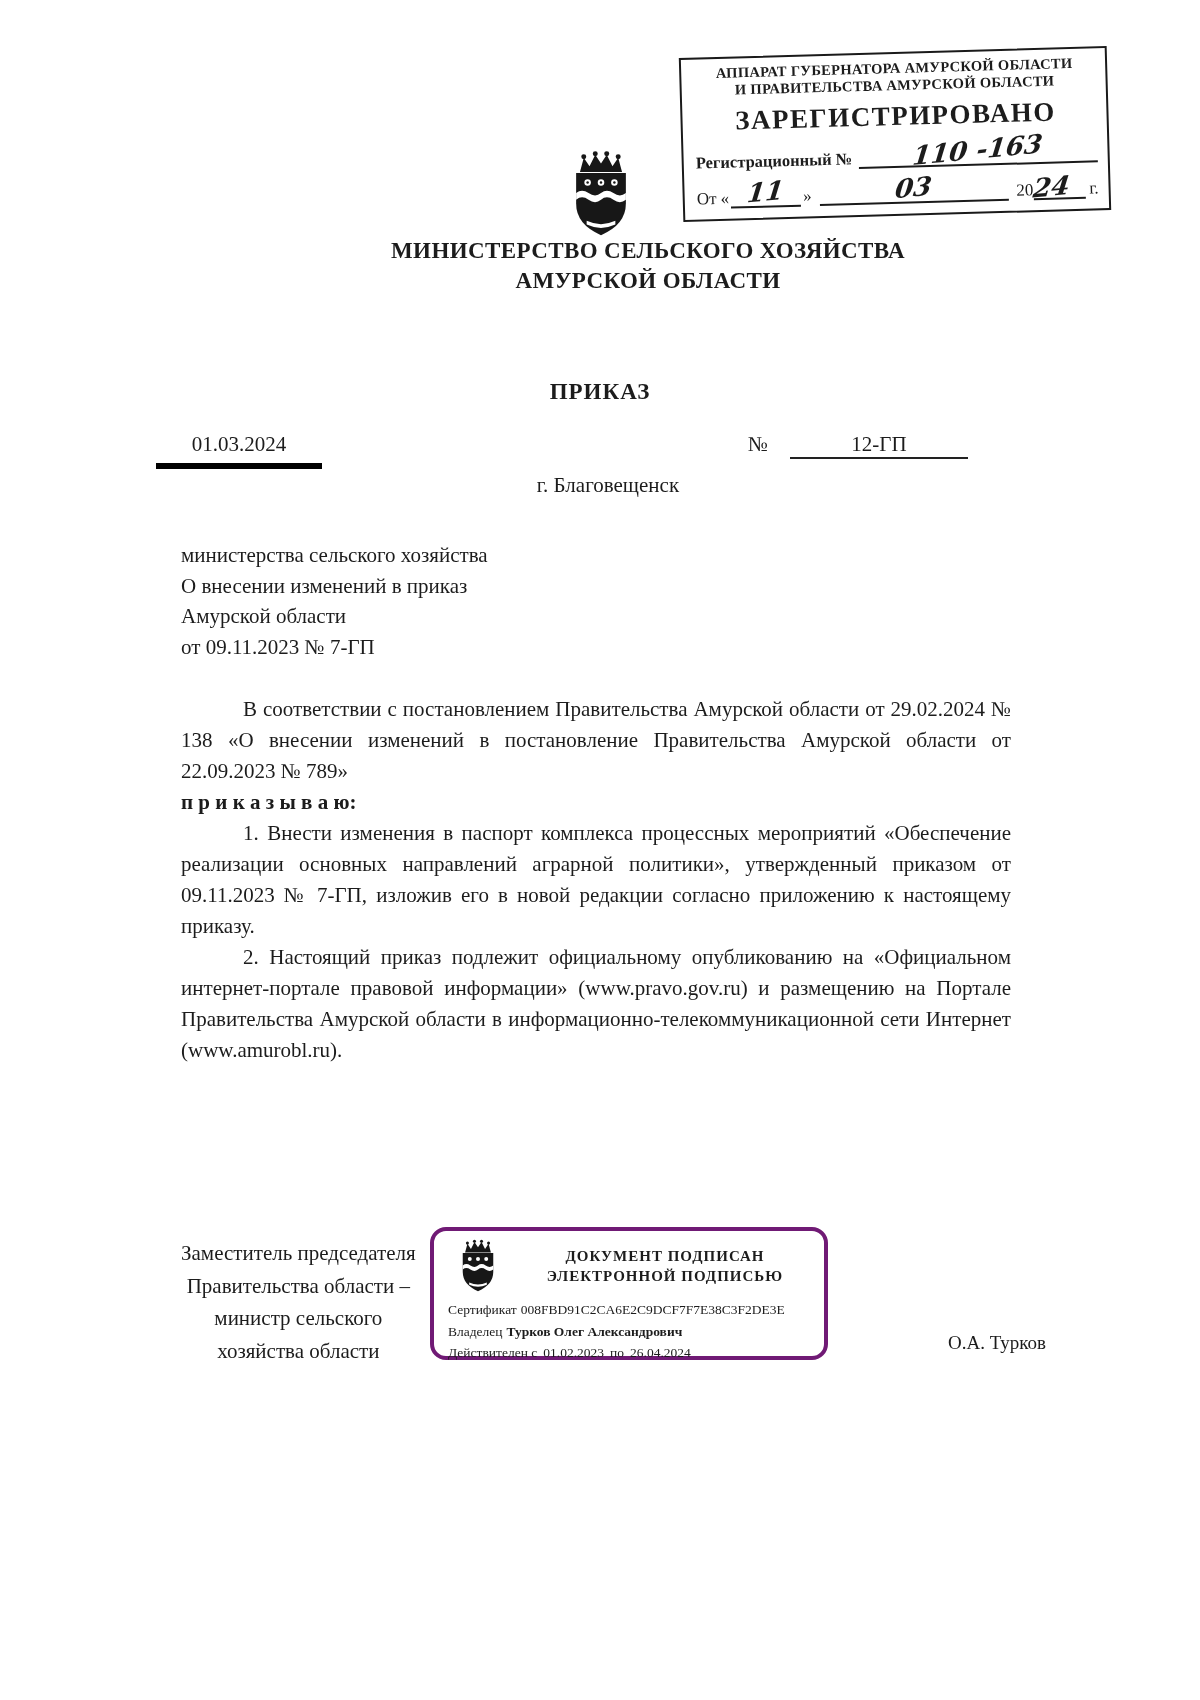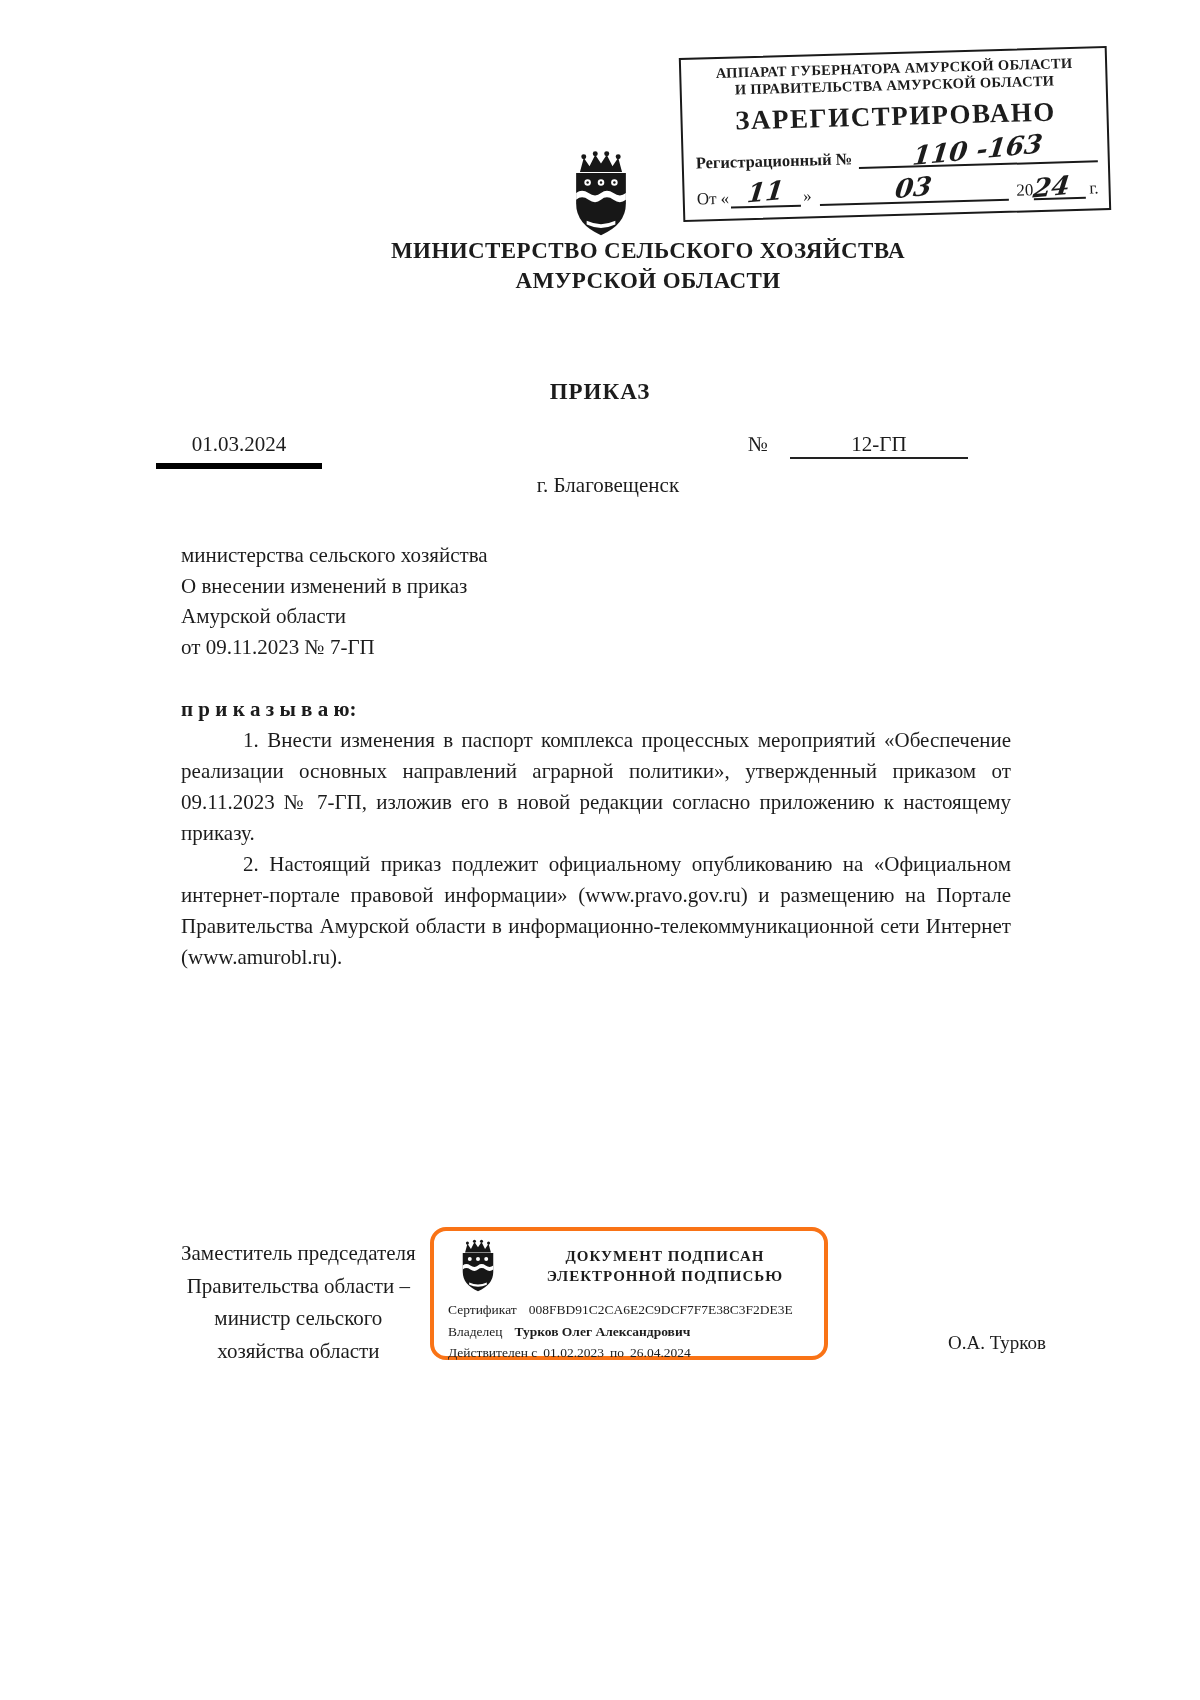--- a/index.html
+++ b/index.html
@@ -56,27 +56,27 @@
     font-size:21px;line-height:31px;text-align:justify;}
   .body-text p{ margin:0;text-indent:62px;}
   .order-word{ font-weight:bold;text-indent:0 !important;text-align:left;}
 
   
   .sign-pos{ position:absolute;left:181px;top:1237px;font-size:21px;line-height:32.5px;text-align:center;}
   .sign-name{ position:absolute;left:948px;top:1332px;font-size:19px;}
 
   
   .esign{ position:absolute;left:430px;top:1227px;width:390px;height:125px;
-    border:4px solid #f97316;border-radius:16px;background:#fff;}
+    border:4px solid #701a75;border-radius:16px;background:#fff;}
   .esign-top{ display:flex;align-items:center;padding:8px 12px 0 10px;}
   .esign-emblem{ width:48px;height:54px;margin:0 16px 0 10px;flex:none;}
   .esign-title{ flex:1;text-align:center;font-weight:bold;font-size:15px;
     line-height:20px;letter-spacing:1px;}
   .esign-details{ padding:6px 12px 0 14px;font-size:13.5px;line-height:21.5px;white-space:nowrap;}
-  .esign-details .lbl{ margin-right:12px;font-family:Liberation Serif, serif;}
+  .esign-details .lbl{ margin-right:4px;font-family:Liberation Serif, serif;}
   .esign-details .sp{ margin-right:6px;}
   .owner-name{ font-weight:bold;margin-top:11px;}
 </style>
 </head>
 <body>
 
 <div class="page">
 
   <div class="reg-stamp">
     <div class="stamp-org">АППАРАТ ГУБЕРНАТОРА АМУРСКОЙ ОБЛАСТИ</div>
@@ -133,20 +133,21 @@
   <div class="city">г. Благовещенск</div>
 
   <div class="subject">
     <div>министерства сельского хозяйства</div>
     <div>О внесении изменений в приказ</div>
     <div>Амурской области</div>
     <div>от 09.11.2023 № 7-ГП</div>
   </div>
 
   <div class="body-text">
+    <p>В соответствии с постановлением Правительства Амурской области от 29.02.2024 № 138 «О внесении изменений в постановление Правительства Амурской области от 22.09.2023 № 789»</p>
     <p class="order-word">п р и к а з ы в а ю:</p>
     <p>1. Внести изменения в паспорт комплекса процессных мероприятий «Обеспечение реализации основных направлений аграрной политики», утвержденный приказом от 09.11.2023 № 7-ГП, изложив его в новой редакции согласно приложению к настоящему приказу.</p>
     <p>2. Настоящий приказ подлежит официальному опубликованию на «Официальном интернет-портале правовой информации» (www.pravo.gov.ru) и размещению на Портале Правительства Амурской области в информационно-телекоммуникационной сети Интернет (www.amurobl.ru).</p>
   </div>
 
   <div class="sign-pos">
     <div>Заместитель председателя</div>
     <div>Правительства области –</div>
     <div>министр сельского</div>
     <div>хозяйства области</div>

